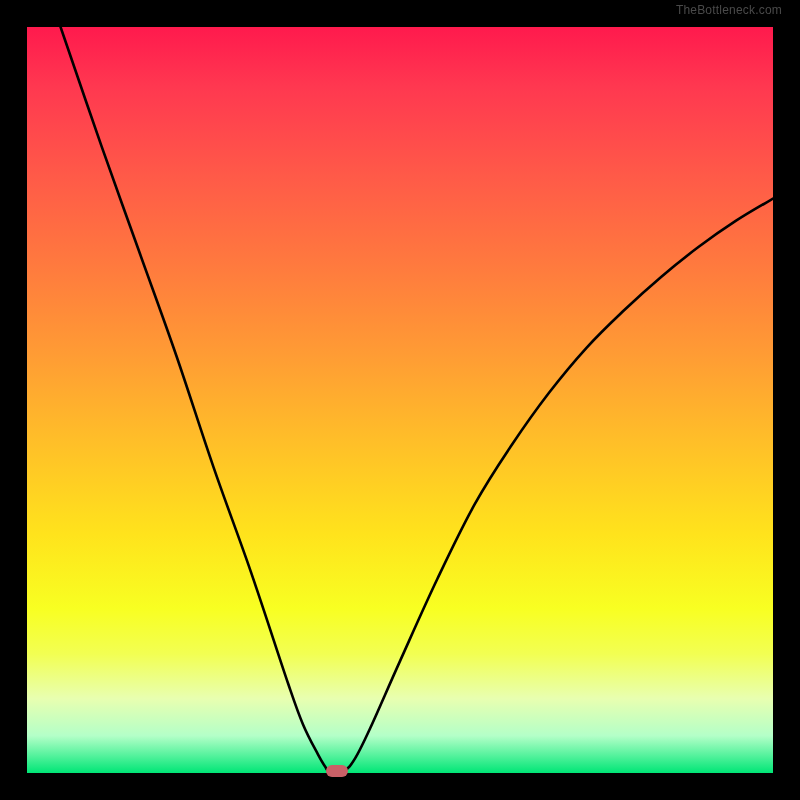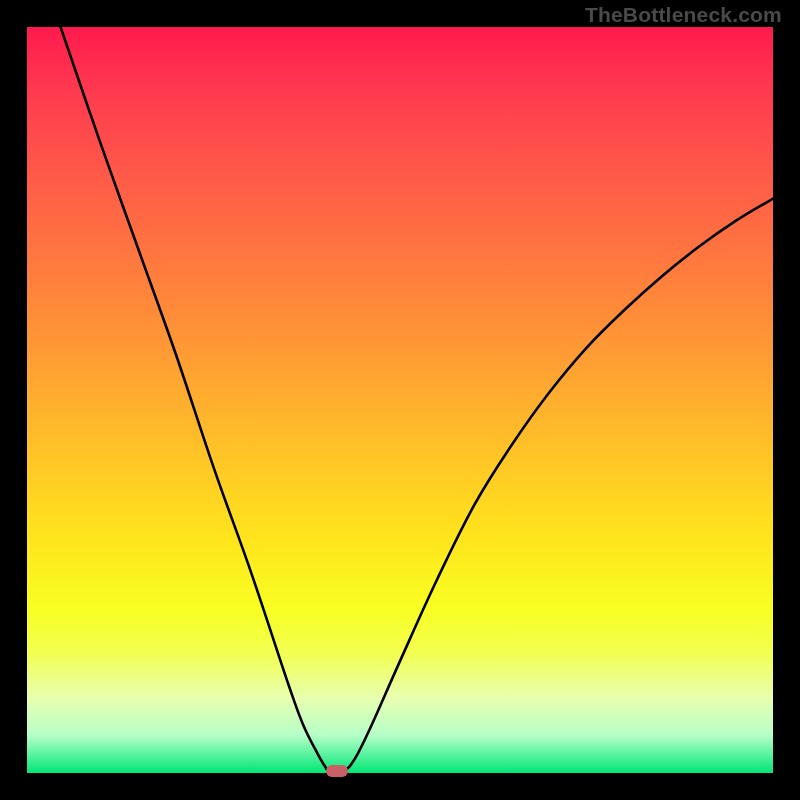--- a/index.html
+++ b/index.html
@@ -30,22 +30,22 @@
       #e8ffb0 90%,
       #b4ffc8 95%,
       #00e676 100%
     );
   }
   .watermark {
     position: absolute;
     top: 3px;
     right: 18px;
     font-family: Arial, Helvetica, sans-serif;
-    font-size: 21px;
-    font-weight: 700;
+    font-size: 12px;
+    font-weight: 400;
     color: #4a4a4a;
     letter-spacing: 0.2px;
   }
   .curve {
     position: absolute;
     inset: 0;
     pointer-events: none;
   }
   .marker {
     position: absolute;

